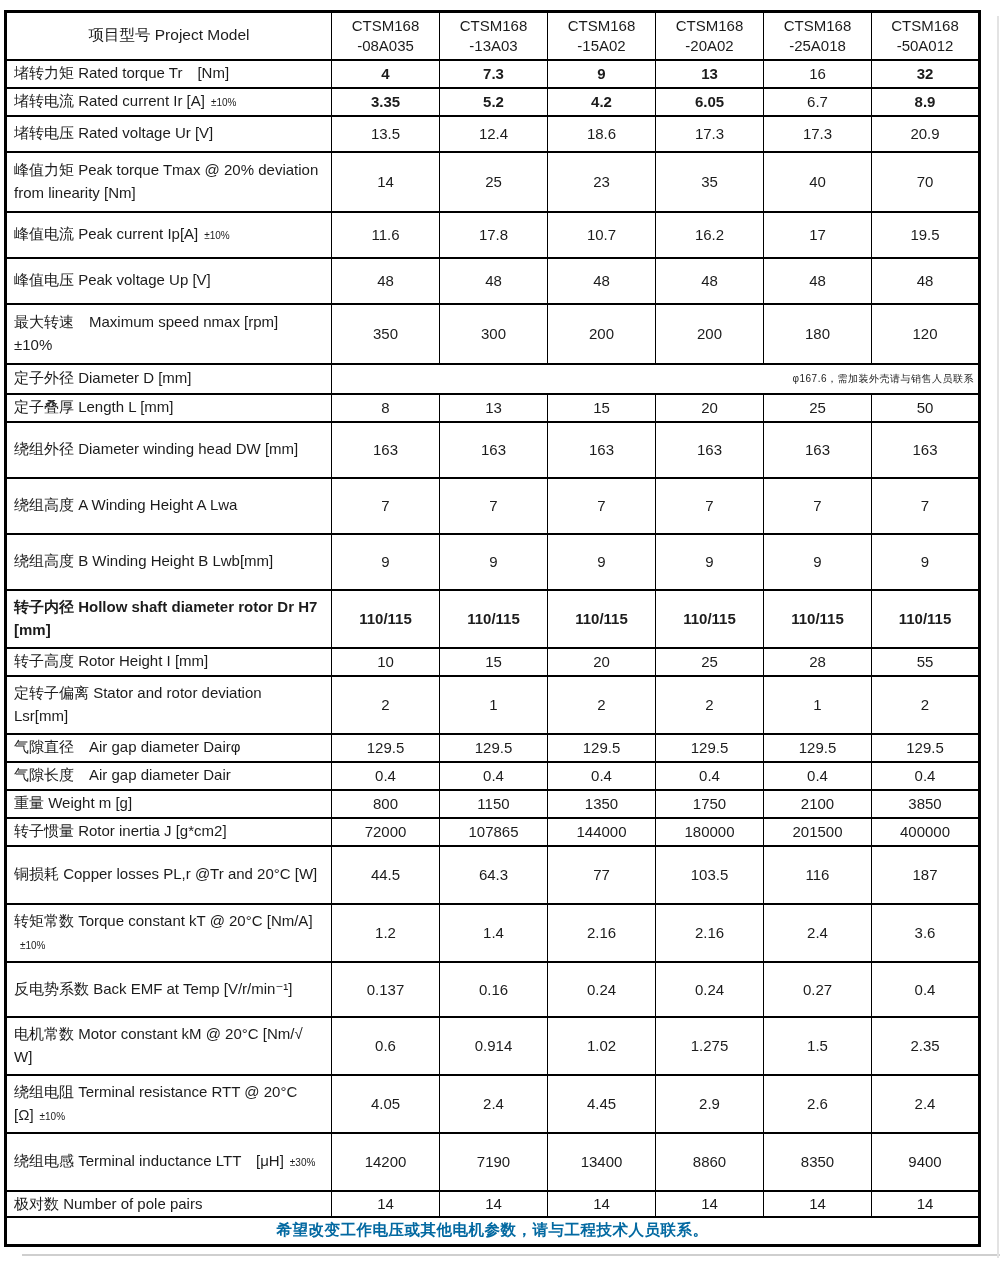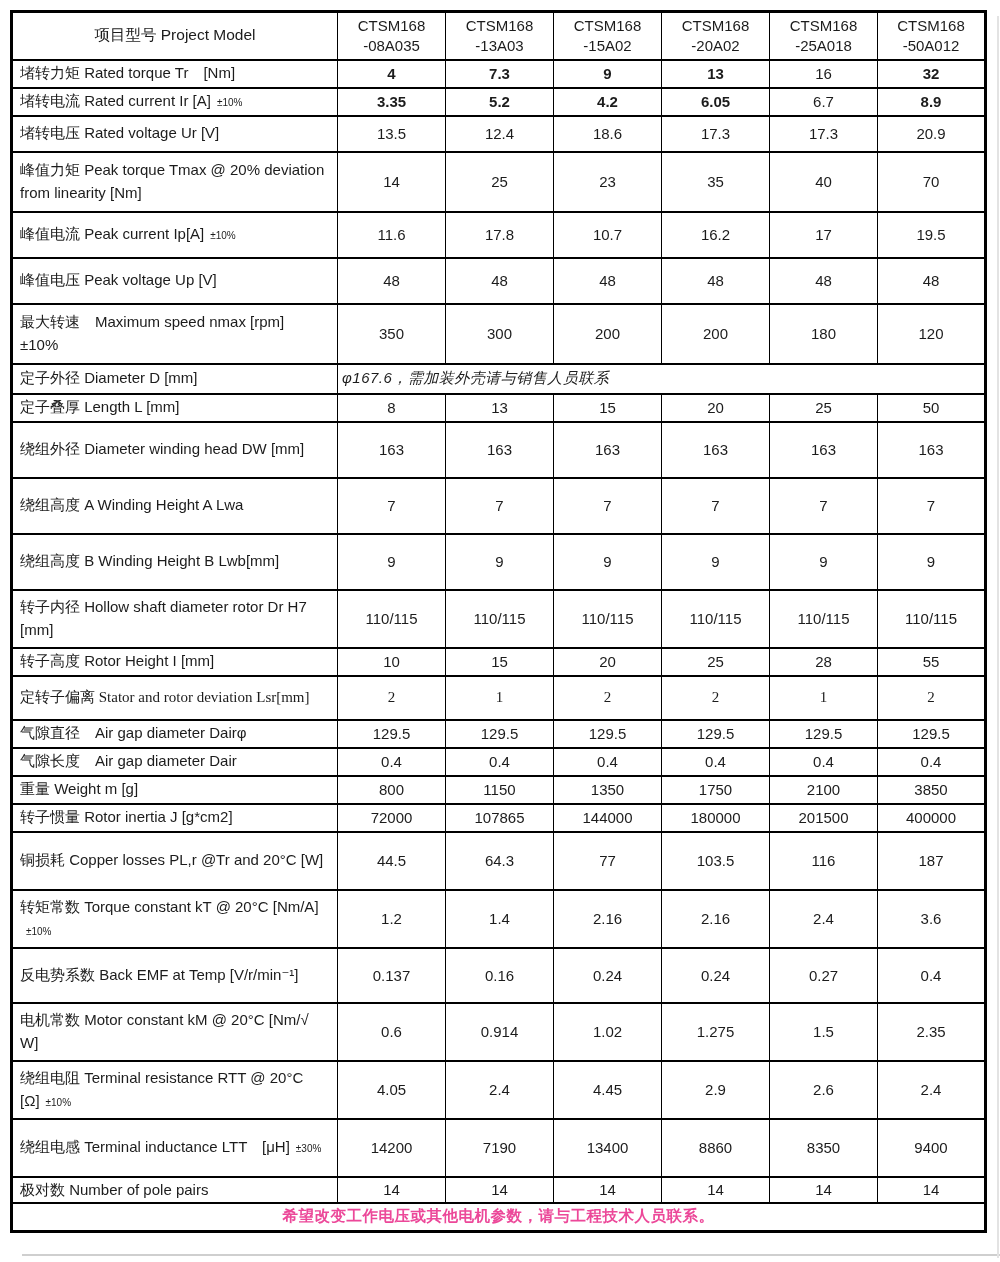--- a/index.html
+++ b/index.html
@@ -6,41 +6,41 @@
   html, body { margin: 0; padding: 0; }
   body {
     width: 1000px; height: 1262px;
     background: #ffffff;
     font-family: "Liberation Sans", "DejaVu Sans", sans-serif;
     color: #1c1c1c;
     position: relative;
     overflow: hidden;
   }
   table.spec {
-    position: absolute; left: 10px; top: 10px;
+    position: absolute; left: 4px; top: 10px;
     width: 974px;
     border-collapse: collapse;
     table-layout: fixed;
     border: 3px solid #000;
   }
   .spec th, .spec td {
     border: 1px solid #000;
     border-top-width: 2px;
     border-bottom-width: 2px;
     padding: 1px 4px;
     vertical-align: middle;
     overflow: hidden;
   }
   thead tr { height: 48px; }
   th.header-label { font-weight: normal; font-size: 15.5px; text-align: center; }
   th.model { font-weight: normal; font-size: 15px; line-height: 1.35; padding: 0 2px; }
   td.label { font-size: 15px; text-align: left; padding-left: 7px; padding-right: 12px; line-height: 1.5; }
   td.val { font-size: 15px; text-align: center; }
   td.val.b { font-weight: bold; }
-  td.merged { font-size: 15px; text-align: left; letter-spacing: 0.5px; font-style: italic; }
+  td.merged { font-size: 10px; text-align: right; letter-spacing: 0.5px; }
   .small { font-size: 10px; margin-left: 6px; white-space: nowrap; }
   td.note { text-align: center; font-weight: bold; font-size: 15.5px; letter-spacing: 0.5px; }
   .edge-bottom {
     position: absolute; left: 22px; right: 0; top: 1254px; height: 2px;
     background: #cfcfcf;
   }
   .edge-right {
     position: absolute; top: 16px; bottom: 4px; right: 1px; width: 2px;
     background: #e3e3e3;
   }
@@ -185,39 +185,39 @@
       </tr>
       <tr style="height: 56px;">
         <td class="label"><span>绕组高度 B Winding Height B Lwb[mm]</span></td>
         <td class="val">9</td>
         <td class="val">9</td>
         <td class="val">9</td>
         <td class="val">9</td>
         <td class="val">9</td>
         <td class="val">9</td>
       </tr>
-      <tr style="height: 58px;">
+      <tr style="height: 58px; font-weight: bold;">
         <td class="label"><span>转子内径 Hollow shaft diameter rotor Dr H7 [mm]</span></td>
         <td class="val">110/115</td>
         <td class="val">110/115</td>
         <td class="val">110/115</td>
         <td class="val">110/115</td>
         <td class="val">110/115</td>
         <td class="val">110/115</td>
       </tr>
       <tr style="height: 28px;">
         <td class="label"><span>转子高度 Rotor Height I [mm]</span></td>
         <td class="val">10</td>
         <td class="val">15</td>
         <td class="val">20</td>
         <td class="val">25</td>
         <td class="val">28</td>
         <td class="val">55</td>
       </tr>
-      <tr style="height: 44px; font-family: Liberation Serif, serif;">
+      <tr style="height: 58px;">
         <td class="label"><span>定转子偏离 Stator and rotor deviation Lsr[mm]</span></td>
         <td class="val">2</td>
         <td class="val">1</td>
         <td class="val">2</td>
         <td class="val">2</td>
         <td class="val">1</td>
         <td class="val">2</td>
       </tr>
       <tr style="height: 28px;">
         <td class="label"><span>气隙直径　Air gap diameter Dairφ</span></td>
@@ -312,19 +312,19 @@
       <tr style="height: 16px;">
         <td class="label"><span>极对数 Number of pole pairs</span></td>
         <td class="val">14</td>
         <td class="val">14</td>
         <td class="val">14</td>
         <td class="val">14</td>
         <td class="val">14</td>
         <td class="val">14</td>
       </tr>
       <tr style="height: 28px;">
-        <td colspan="7" class="note" style="color: #ec4899;">希望改变工作电压或其他电机参数，请与工程技术人员联系。</td>
+        <td colspan="7" class="note" style="color: #0369a1;">希望改变工作电压或其他电机参数，请与工程技术人员联系。</td>
       </tr>
     </tbody>
 </table>
 
 <div class="edge-bottom"></div>
 <div class="edge-right"></div>
 
 </body></html>

